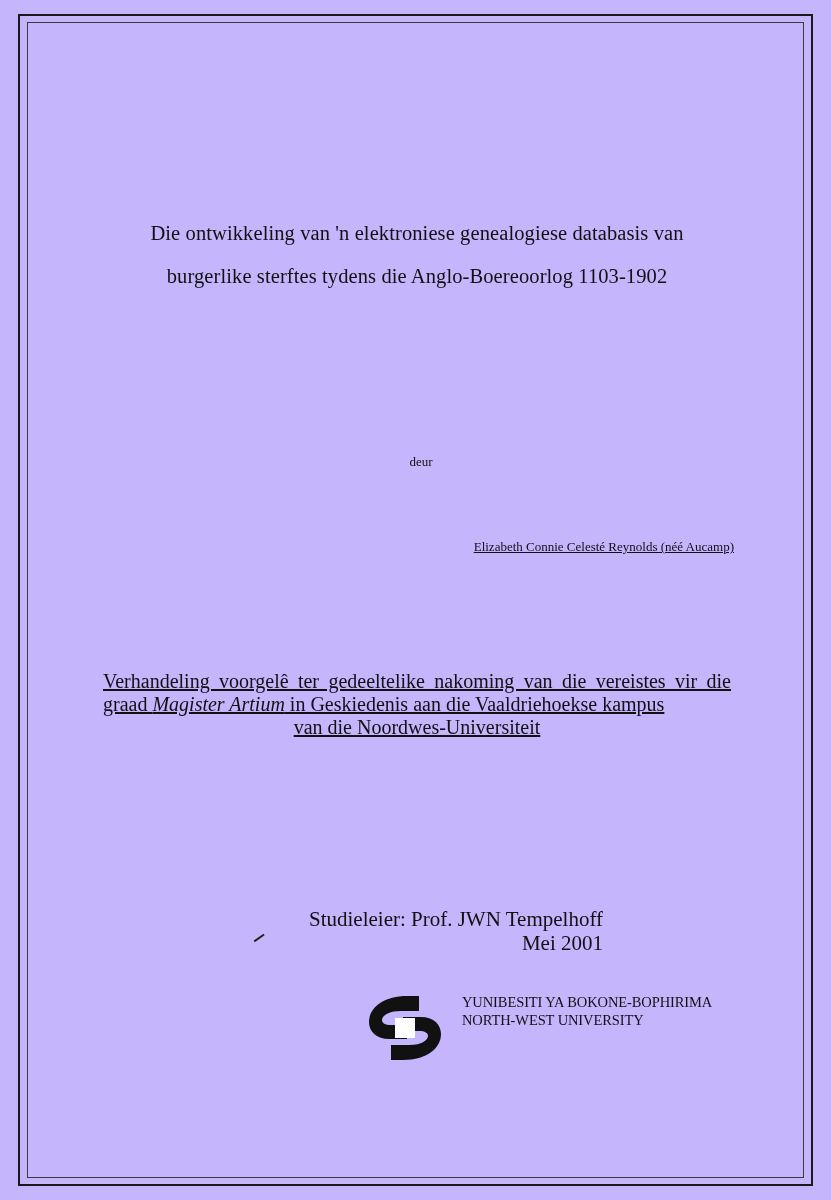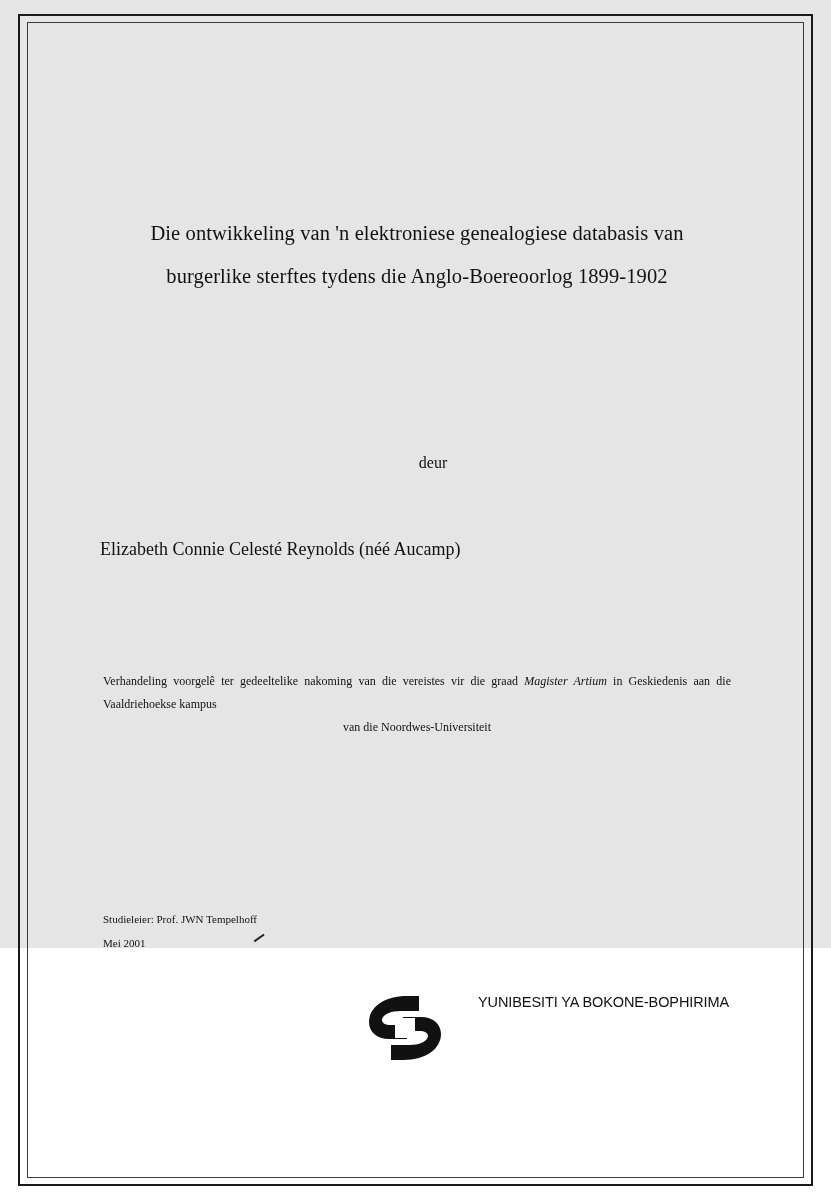--- a/index.html
+++ b/index.html
@@ -10,22 +10,22 @@
   body {
     width: 831px;
     height: 1200px;
     font-family: "Liberation Serif", serif;
     color: #111111;
     overflow: hidden;
   }
   .page {
     position: relative;
     width: 831px;
-    height: 948px;
-    background: #e5e5e5;
+    height: 1200px;
+    background: #c4b5fd;
   }
   
   .scan-frame {
     position: absolute;
     left: 18px;
     top: 14px;
     width: 795px;
     height: 1172px;
     border: 2px solid #1a1a1a;
     box-sizing: border-box;
@@ -55,76 +55,78 @@
   }
   .title-line {
     font-size: 20.5px;
     line-height: 43px;
     letter-spacing: 0.1px;
     white-space: nowrap;
   }
   .byline-label {
     position: absolute;
     top: 432px;
-    left: 16px;
+    left: 4px;
     width: 634px;
     text-align: center;
-    font-size: 16px;
+    font-size: 13px;
   }
   .author {
     position: absolute;
     top: 517px;
     left: 0;
     width: 634px;
-    text-align: left;
-    font-size: 18px;
+    text-align: right;
+    font-size: 13px;
+    text-decoration: underline;
   }
   .statement {
     position: absolute;
     top: 648px;
     left: 3px;
     width: 628px;
-    font-size: 12px;
+    font-size: 20px;
     line-height: 23px;
     text-align: justify;
+    text-decoration: underline;
   }
   .statement .l3 {
     text-align: center;
   }
   .statement em {
     font-style: italic;
   }
   .supervisor {
     position: absolute;
     top: 885px;
     left: 3px;
     width: 500px;
-    font-size: 11px;
+    font-size: 21px;
     line-height: 24px;
-    text-align: left;
+    text-align: right;
   }
   .logo-block {
     position: absolute;
     top: 965px;
     left: 150px;
     width: 420px;
     height: 80px;
   }
   .logo-mark {
     position: absolute;
     left: 105px;
     top: 5px;
     width: 100px;
     height: 72px;
   }
   .logo-text {
     position: absolute;
-    left: 228px;
+    left: 212px;
     top: 7px;
-    font-family: Liberation Sans, sans-serif;
+    font-family: Liberation Serif, serif;
     font-size: 14.5px;
     line-height: 17.5px;
     letter-spacing: -0.1px;
     color: #111;
     white-space: nowrap;
   }
   .date-strike {
     position: absolute;
     left: 153px;
     top: 915px;
@@ -139,21 +141,21 @@
 
 <div class="page">
 
   <div class="scan-frame"></div>
   <div class="inner-frame"></div>
 
   <div class="content">
 
     <div class="title-block">
       <div class="title-line">Die ontwikkeling van 'n elektroniese genealogiese databasis van</div>
-      <div class="title-line">burgerlike sterftes tydens die Anglo-Boereoorlog 1899-1902</div>
+      <div class="title-line">burgerlike sterftes tydens die Anglo-Boereoorlog 1103-1902</div>
     </div>
 
     <div class="byline-label">deur</div>
 
     <div class="author">Elizabeth Connie Celesté Reynolds (néé Aucamp)</div>
 
     <div class="statement">
       <span>Verhandeling voorgelê ter gedeeltelike nakoming van die vereistes vir die</span>
       <span>graad </span><em>Magister Artium</em><span> in Geskiedenis aan die Vaaldriehoekse kampus</span>
       <div class="l3">van die Noordwes-Universiteit</div>
@@ -168,17 +170,18 @@
 
     <div class="logo-block">
       <svg class="logo-mark" viewBox="0 0 100 72">
         <path d="M52 4 C28 4, 14 16, 14 30 C14 40, 22 47, 34 47 L52 47 L52 33 L36 33 C30 33, 27 31, 27 28 C27 24, 33 19, 46 19 L64 19 L64 4 Z" fill="#111"></path>
         <path d="M48 68 C72 68, 86 56, 86 42 C86 32, 78 25, 66 25 L48 25 L48 39 L64 39 C70 39, 73 41, 73 44 C73 48, 67 53, 54 53 L36 53 L36 68 Z" fill="#111"></path>
         <rect x="40" y="26" width="20" height="20" fill="#ffffff"></rect>
         <path d="M40 26 L60 26 L60 46 L40 46 Z" fill="none" stroke="#111" stroke-width="0"></path>
       </svg>
       <div class="logo-text">
         <div>YUNIBESITI YA BOKONE-BOPHIRIMA</div>
+        <div>NORTH-WEST UNIVERSITY</div>
       </div>
     </div>
 
   </div>
 </div>
 
 </body></html>

